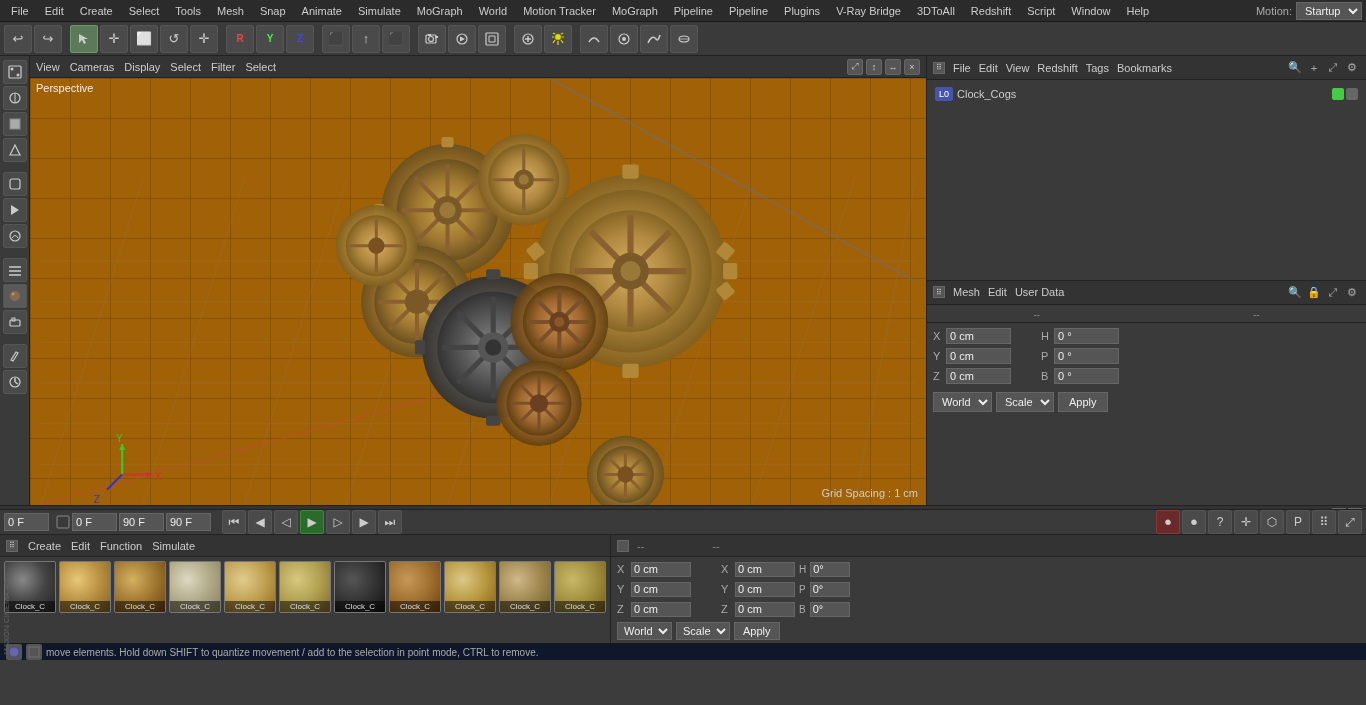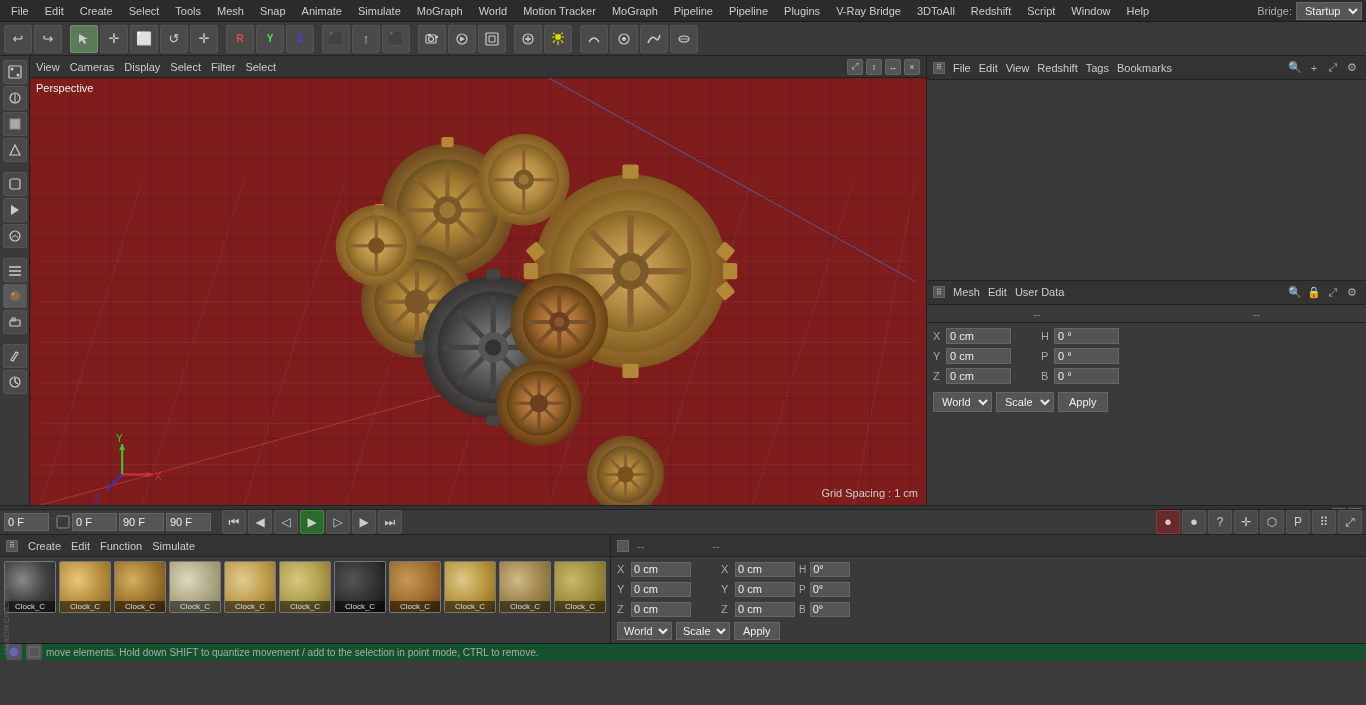--- a/index.html
+++ b/index.html
@@ -136,21 +136,21 @@
       border-radius: 2px;
       display: flex; align-items: center; justify-content: center;
       cursor: pointer;
       font-size: 9px; color: #ccc;
     }
 
     
     #viewport-canvas {
       position: absolute;
       top: 22px; left: 0; right: 0; bottom: 0;
-      background: #7f1d1d;
+      background: #a16207;
       overflow: hidden;
     }
     .grid-bg {
       position: absolute;
       top: 0; left: 0; right: 0; bottom: 0;
       background-image:
         linear-gradient(rgba(0,0,0,0.15) 1px, transparent 1px),
         linear-gradient(90deg, rgba(0,0,0,0.15) 1px, transparent 1px);
       background-size: 40px 40px;
     }
@@ -319,21 +319,21 @@
     .mat-label {
       font-size: 8px; color: #ddd;
       background: rgba(0,0,0,0.5);
       width: 100%; text-align: center;
       padding: 1px 0;
     }
 
     
     #status-bar {
       height: 20px;
-      background: #14532d;
+      background: #0f172a;
       display: flex;
       align-items: center;
       padding: 0 6px;
       border-top: 1px solid #1a1a1a;
     }
     .status-icon {
       width: 16px; height: 16px;
       background: #555;
       border-radius: 2px;
       margin-right: 4px;
@@ -442,21 +442,21 @@
   <div class="menu-item">Pipeline</div>
   <div class="menu-item">Pipeline</div>
   <div class="menu-item">Plugins</div>
   <div class="menu-item">V-Ray Bridge</div>
   <div class="menu-item">3DToAll</div>
   <div class="menu-item">Redshift</div>
   <div class="menu-item">Script</div>
   <div class="menu-item">Window</div>
   <div class="menu-item">Help</div>
   <div class="layout-box">
-    <span class="layout-label">Bridge:</span>
+    <span class="layout-label">Motion:</span>
     <select class="layout-select">
       <option>Startup</option>
     </select>
   </div>
 </div>
 
 <div id="toolbar">
   <div class="tool-btn">↩</div>
   <div class="tool-btn">↪</div>
   <div class="tool-separator"></div>
@@ -851,20 +851,30 @@
         <span class="panel-header-btn">Tags</span>
         <span class="panel-header-btn">Bookmarks</span>
         <div class="panel-search">
           <div class="panel-icon-btn">🔍</div>
           <div class="panel-icon-btn">+</div>
           <div class="panel-icon-btn">⤢</div>
           <div class="panel-icon-btn">⚙</div>
         </div>
       </div>
 
+      <div id="objects-tree">
+        <div class="tree-item">
+          <div class="tree-item-icon" style="background:#4455aa;color:#fff;font-size:9px;border-radius:2px;width:18px;height:14px;">L0</div>
+          <span class="tree-item-name">Clock_Cogs</span>
+          <div class="tree-item-badge">
+            <div class="badge-green"></div>
+            <div class="badge-dot"></div>
+          </div>
+        </div>
+      </div>
     </div>
 
     <div id="attrs-bottom">
       <div id="attr-header">
         <div style="width:12px;height:12px;background:#555;border:1px solid #666;display:flex;align-items:center;justify-content:center;font-size:8px;">⠿</div>
         <span class="attr-header-btn">Mesh</span>
         <span class="attr-header-btn">Edit</span>
         <span class="attr-header-btn">User Data</span>
         <div style="margin-left:auto;display:flex;gap:3px;">
           <div class="panel-icon-btn">🔍</div>

